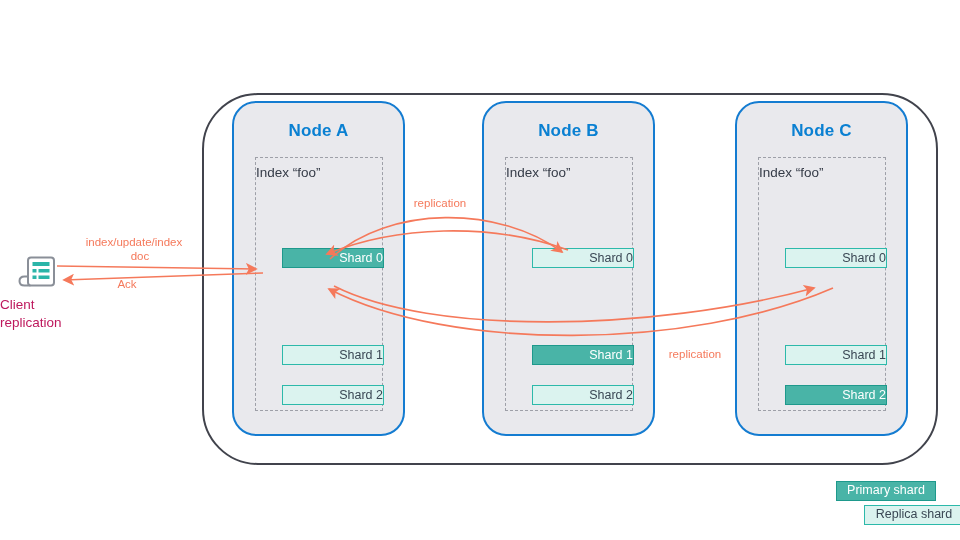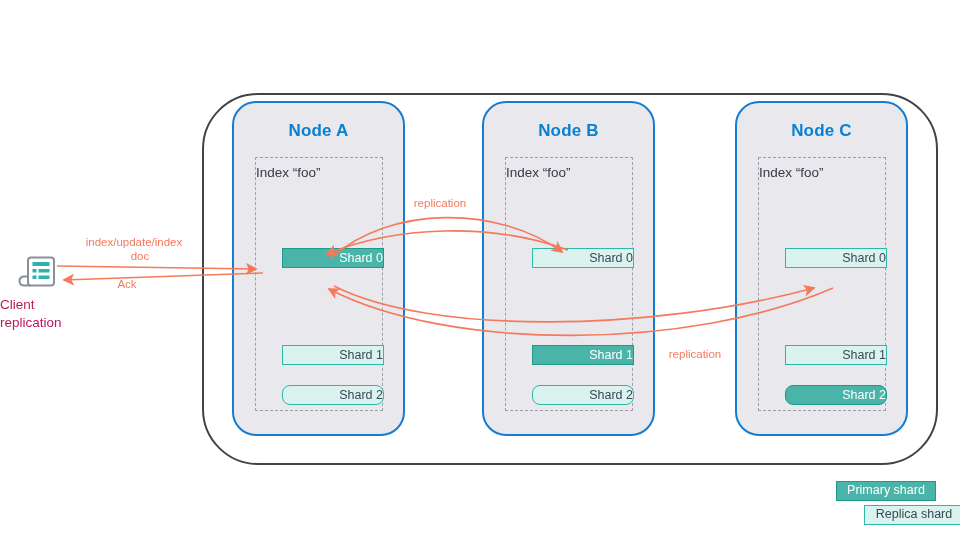--- a/index.html
+++ b/index.html
@@ -22,21 +22,21 @@
   .node-a{left:232px;} .node-b{left:482px;} .node-c{left:735px;}
   .node-title{margin-top:18px;text-align:center;font-size:17px;font-weight:bold;
     color:var(--node-title);letter-spacing:.2px;}
 
   .index-box{position:absolute;left:21px;top:54px;width:128px;height:254px;
     border:1px dashed var(--dash);}
   .index-label{margin-top:7px;text-align:left;font-size:13.5px;color:var(--ink);}
 
   .shard{position:absolute;left:10px;width:102px;height:20px;line-height:18px;
     text-align:right;font-size:12.5px;margin-left:16px;}
-  .shard.s0{top:90px;} .shard.s1{top:187px;} .shard.s2{top:227px;border-radius:8px;}
+  .shard.s0{top:90px;} .shard.s1{top:187px;} .shard.s2{top:227px;}
   .shard.replica{background:var(--replica-fill);border:1.5px solid var(--replica-border);color:#3A4754;}
   .shard.primary{background:var(--primary-fill);border:1.5px solid var(--primary-border);color:#fff;}
 
   .client-icon{position:absolute;left:16px;top:252px;width:42px;height:42px;}
   .client-label{position:absolute;left:0px;top:296px;width:80px;text-align:left;
     font-size:13.5px;color:#be185d;line-height:1.35;}
 
   .arrow-label{position:absolute;font-size:11.5px;color:var(--arrow);text-align:center;}
   .lbl-req1{left:34px;top:236px;width:200px;}
   .lbl-req2{left:40px;top:250px;width:200px;}

